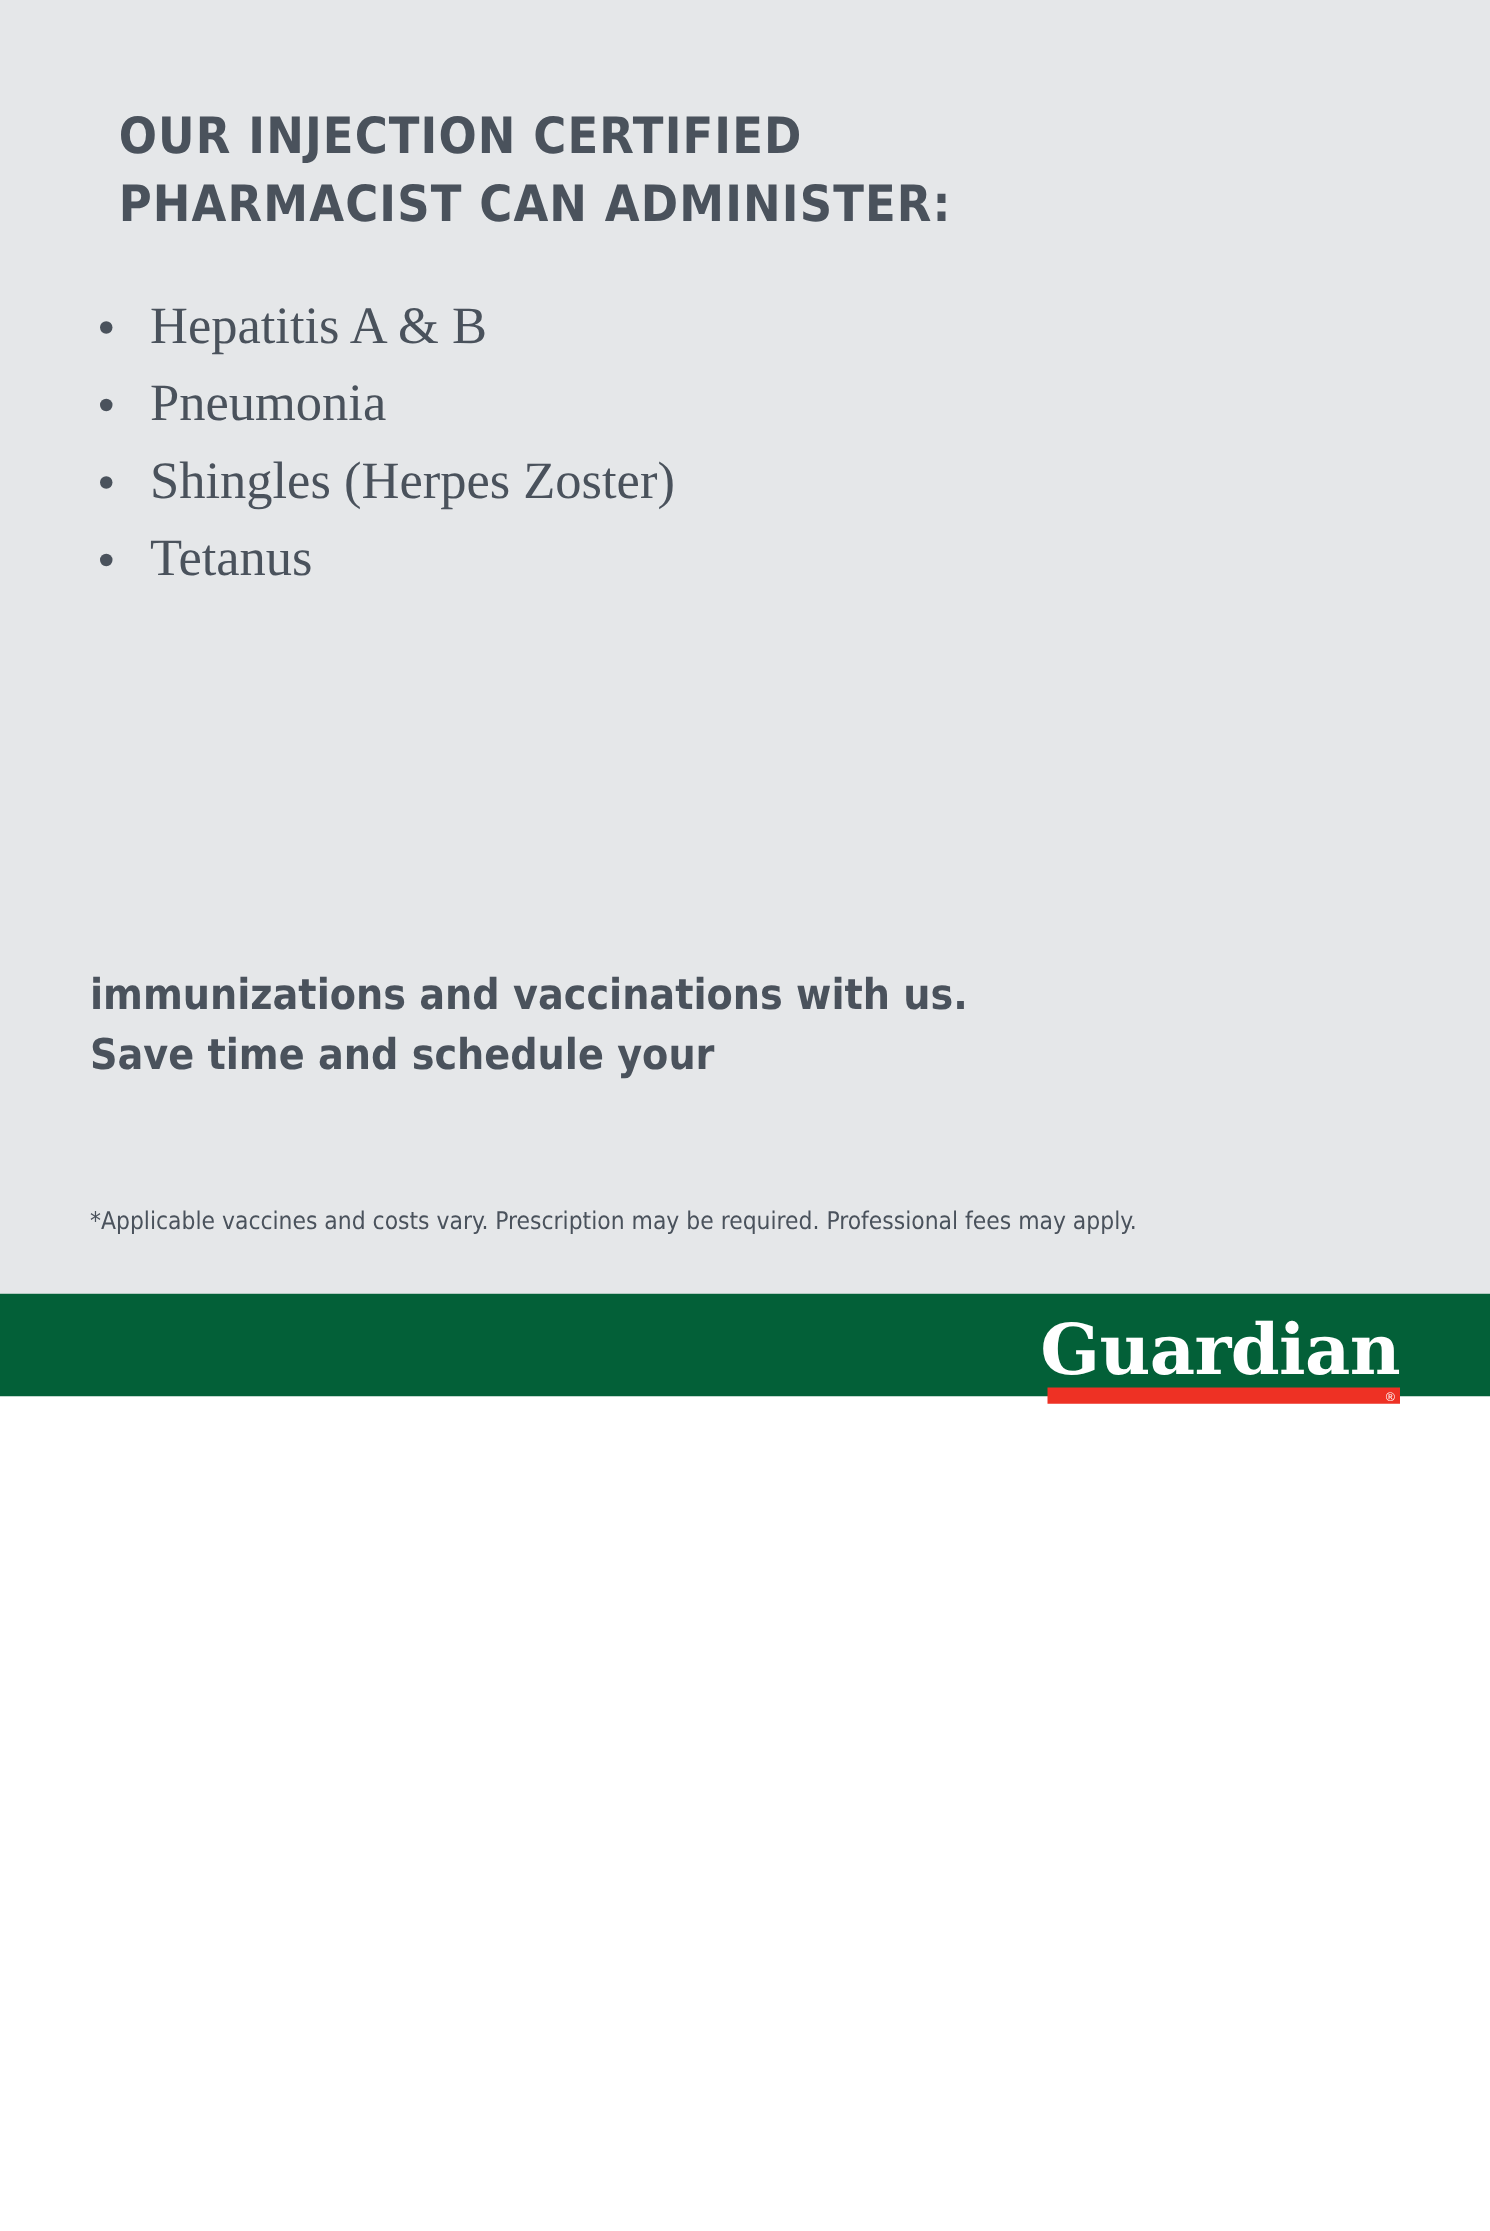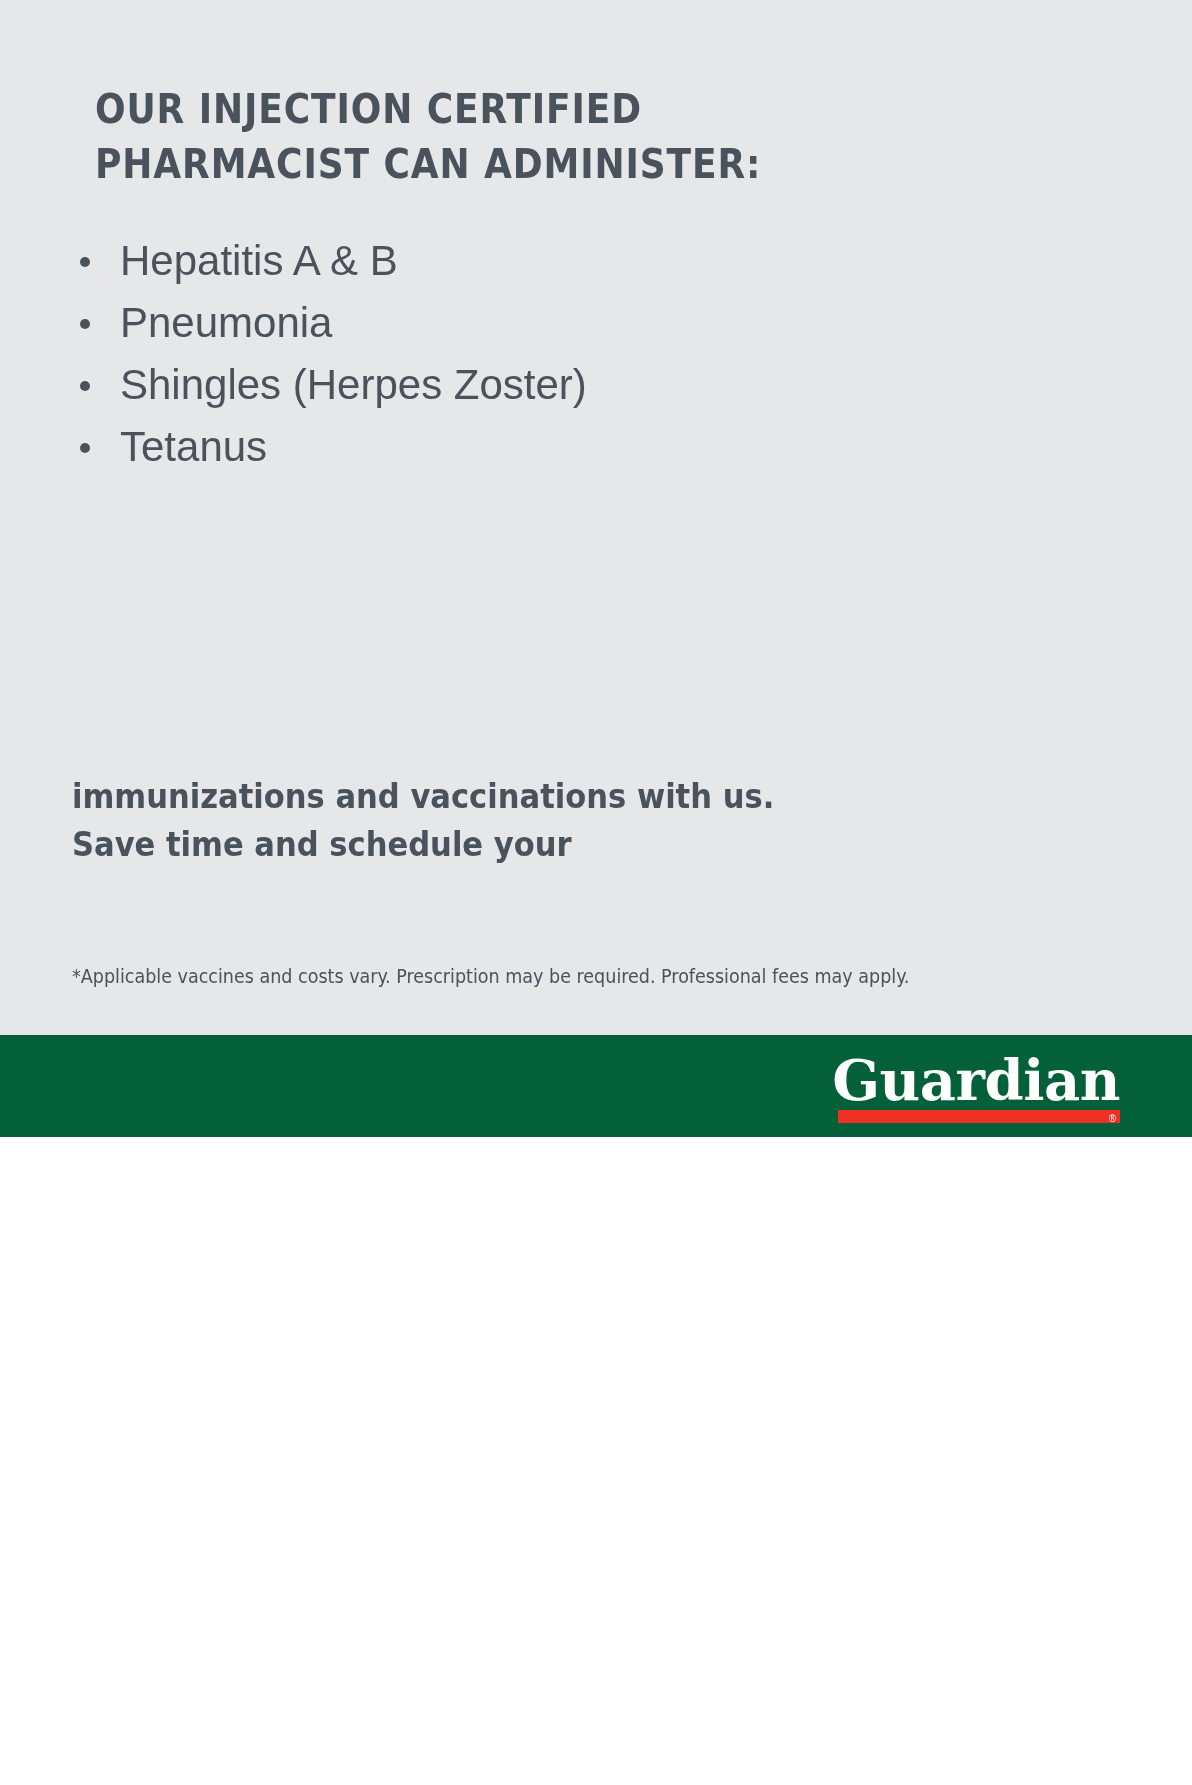--- a/index.html
+++ b/index.html
@@ -50,21 +50,21 @@
     list-style: none;
     margin: 0;
     padding: 0;
   }
   .vaccine-list li {
     position: relative;
     padding-left: 52px;
     font-size: 42px;
     line-height: 62px;
     color: #4a525c;
-    font-family: Liberation Sans, sans-serif;
+    font-family: Liberation Serif, serif;
     white-space: nowrap;
   }
   .vaccine-list li .bullet-dot {
     position: absolute;
     left: 12px;
     top: 27px;
     width: 10px;
     height: 10px;
     border-radius: 50%;
     background: #4a525c;
@@ -94,21 +94,21 @@
     color: #4a525c;
   }
   .disclaimer .dc-line { display: block; white-space: nowrap; margin-top: 36px; }
 
   
   .logo-band {
     position: absolute;
     left: 0;
     top: 1035px;
     width: 1192px;
-    height: 102px;
+    height: 82px;
     background: #036038;
   }
   .logo-wrap {
     position: absolute;
     right: 72px;
     top: 16px;
     width: 290px;
     height: 74px;
   }
   .logo-word {

